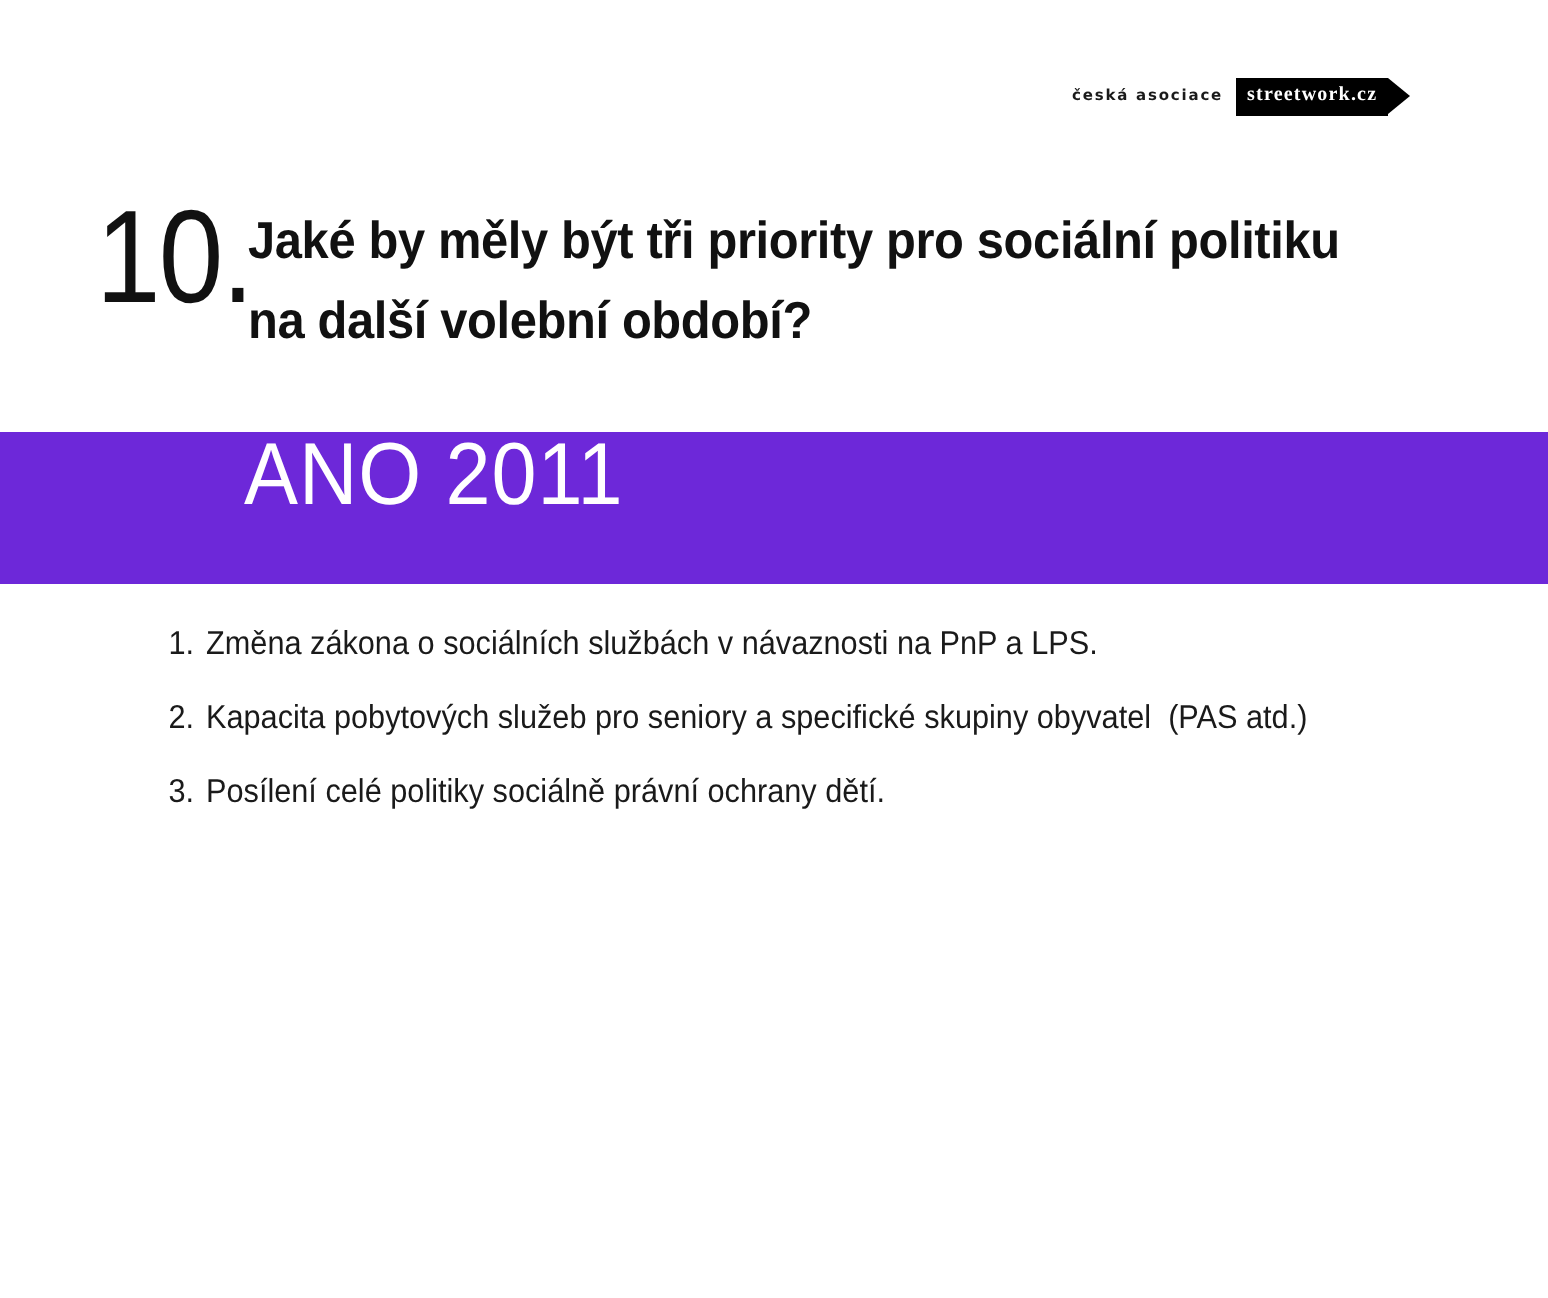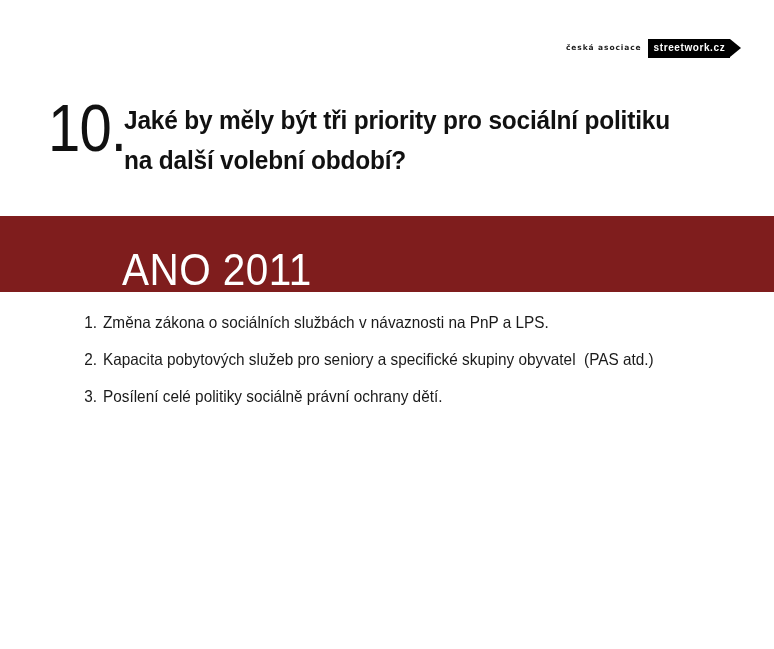--- a/index.html
+++ b/index.html
@@ -17,21 +17,20 @@
   }
 
   
   .brand-logo {
     position: absolute;
     top: 38px;
     left: 536px;
     display: flex;
     align-items: center;
     height: 20px;
-    margin-left: 30px;
   }
   .brand-assoc {
     font-family: "DejaVu Sans", sans-serif;
     font-size: 7.5px;
     font-weight: bold;
     color: #1a1a1a;
     letter-spacing: 0.9px;
     white-space: nowrap;
     line-height: 1;
     padding-bottom: 1px;
@@ -45,21 +44,21 @@
   }
   .brand-mark-box {
     background: #000000;
     height: 19px;
     display: flex;
     align-items: center;
     padding: 0 5px 0 6px;
     box-sizing: border-box;
   }
   .brand-mark-text {
-    font-family: Liberation Sans, sans-serif;
+    font-family: Liberation Serif, serif;
     font-size: 10px;
     font-weight: bold;
     color: #ffffff;
     letter-spacing: 0.6px;
     line-height: 1;
     white-space: nowrap;
   }
   .brand-arrow {
     width: 0;
     height: 0;
@@ -109,23 +108,23 @@
     white-space: nowrap;
   }
 
   
   .party-banner {
     position: absolute;
     left: 0;
     top: 216px;
     width: 774px;
     height: 76px;
-    background: #7f1d1d;
-    display: flex;
-    align-items: flex-end;
+    background: #6d28d9;
+    display: flex;
+    align-items: flex-start;
   }
   .party-name {
     margin-left: 122px;
     font-family: "Liberation Sans Narrow", "Liberation Sans", sans-serif;
     font-size: 44px;
     font-weight: 300;
     color: #ffffff;
     letter-spacing: 0.5px;
     line-height: 1;
     transform: scaleX(0.92);

